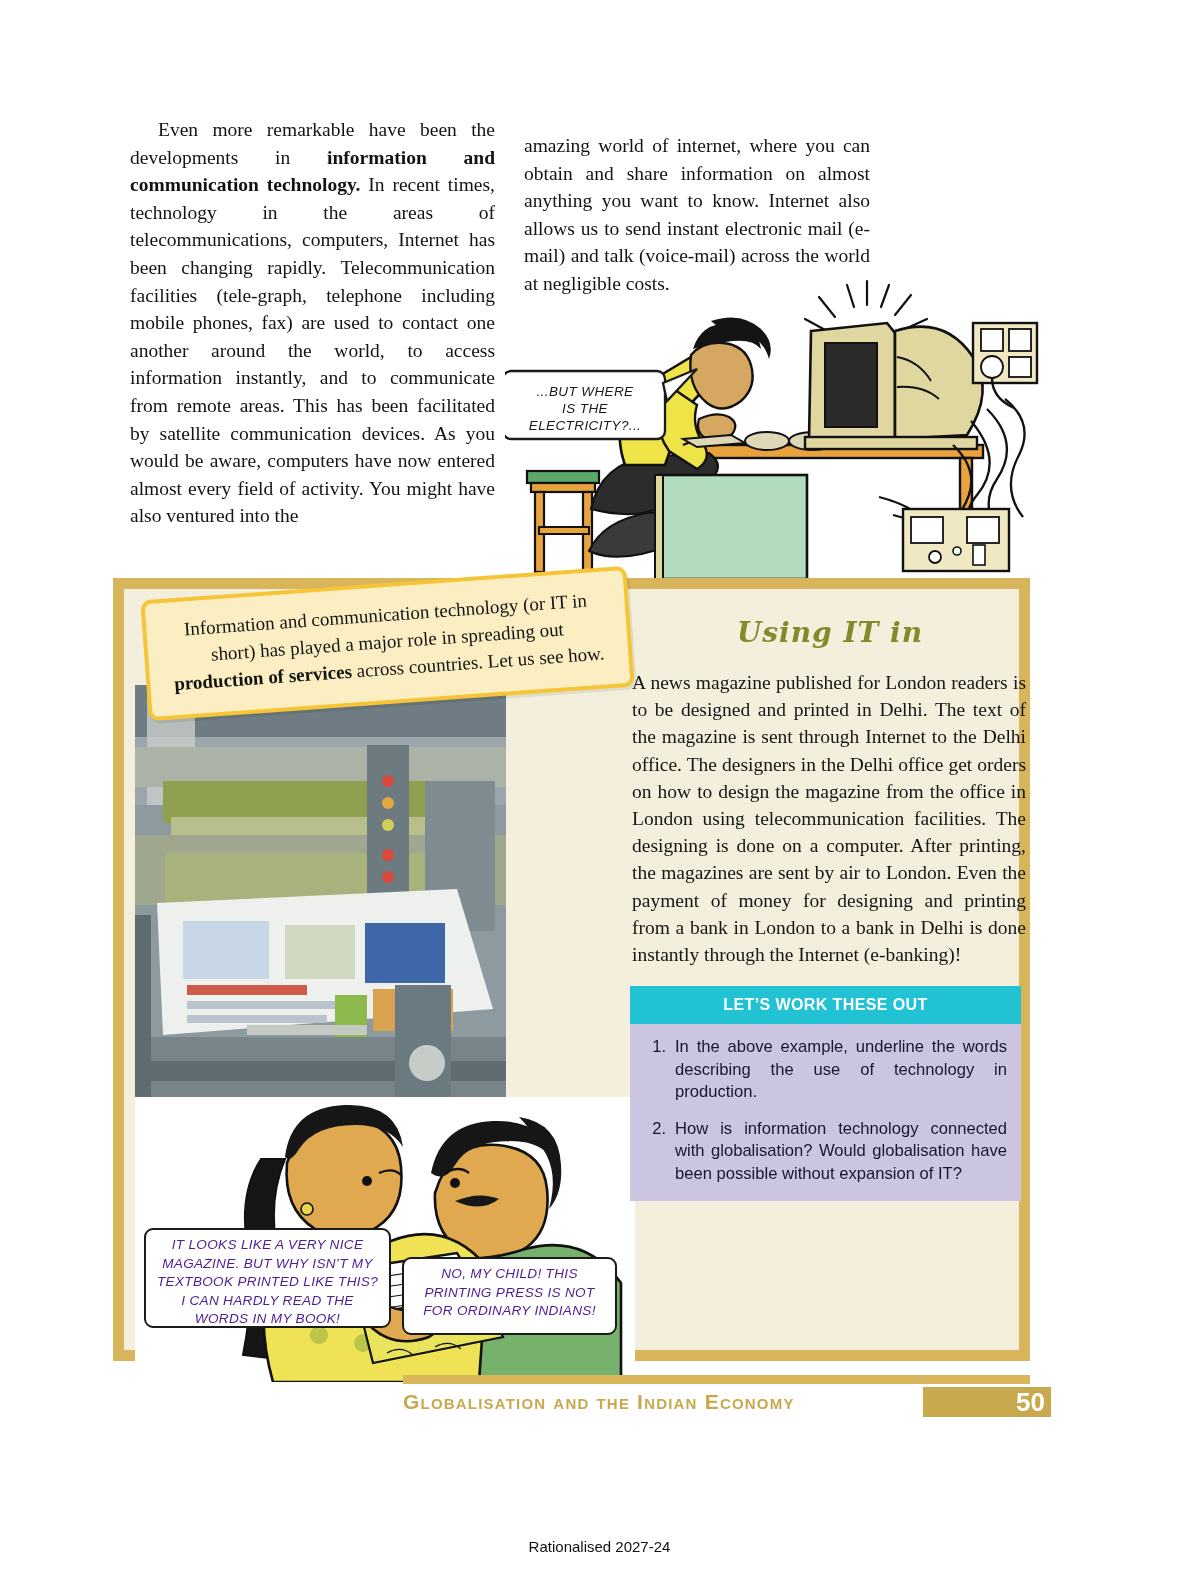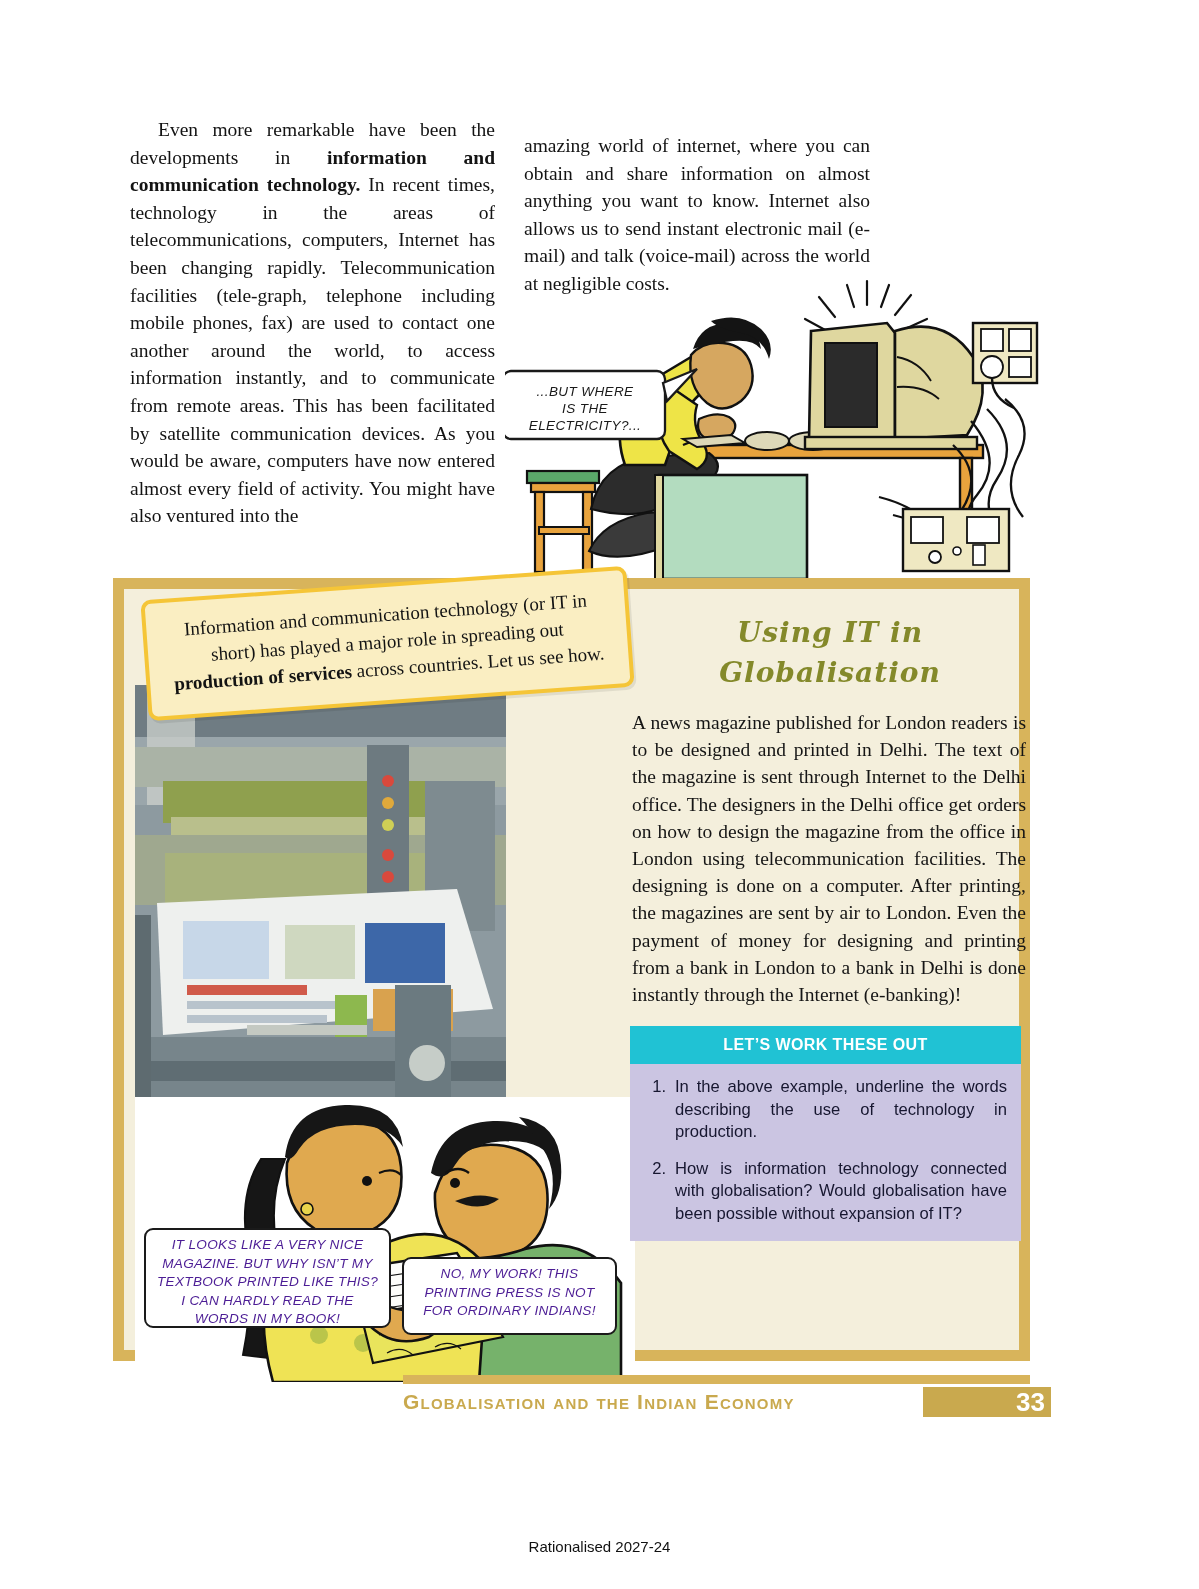--- a/index.html
+++ b/index.html
@@ -493,26 +493,25 @@
           <path d="M246 206 q28 14 54 4 q12 20 -6 30 q-34 12 -58 -10z" fill="#e0a94f" stroke="#111" stroke-width="2.4"></path>
         </svg>
       </div>
 
       <div id="it-callout">
         <span>Information and communication technology (or IT in short) has played a major role in spreading out </span><b>production of services</b><span> across countries. Let us see how.</span>
       </div>
 
       <div class="cartoon-bubble" id="bubble-girl">IT LOOKS LIKE A VERY NICE MAGAZINE. BUT WHY ISN’T MY TEXTBOOK PRINTED LIKE THIS? I CAN HARDLY READ THE WORDS IN MY BOOK!</div>
 
-      <div class="cartoon-bubble" id="bubble-man">NO, MY WORK! THIS PRINTING PRESS IS NOT FOR ORDINARY INDIANS!</div>
+      <div class="cartoon-bubble" id="bubble-man">NO, MY CHILD! THIS PRINTING PRESS IS NOT FOR ORDINARY INDIANS!</div>
 
       <div id="panel-right">
         <div id="it-heading">
           <span>Using IT in</span>
-          <span class="l2">Globalisation</span>
         </div>
 
         <div id="magazine-story">A news magazine published for London readers is to be designed and printed in Delhi. The text of the magazine is sent through Internet to the Delhi office. The designers in the Delhi office get orders on how to design the magazine from the office in London using telecommunication facilities. The designing is done on a computer. After printing, the magazines are  sent by air to London. Even the payment of money for designing and printing from a bank in London to a bank in Delhi is done instantly through the Internet (e-banking)!</div>
 
         <div id="lwto-box">
           <div id="lwto-header">LET’S WORK THESE OUT</div>
           <div id="lwto-body">
             <div class="q-item">
               <span class="q-num">1.</span>
               <span class="q-text">In the above example, underline the words describing the use of technology in production.</span>
@@ -524,20 +523,20 @@
           </div>
         </div>
       </div>
 
     </div>
   </div>
 
   <div id="footer-rule"></div>
   <div id="footer-line">
     <div id="page-num-block">
-      <span id="page-number">33</span>
+      <span id="page-number">50</span>
     </div>
     <div id="footer-title">Globalisation and the Indian Economy</div>
   </div>
 
   <div id="rationalised">Rationalised 2027-24</div>
 
 </div>
 
 </body></html>

